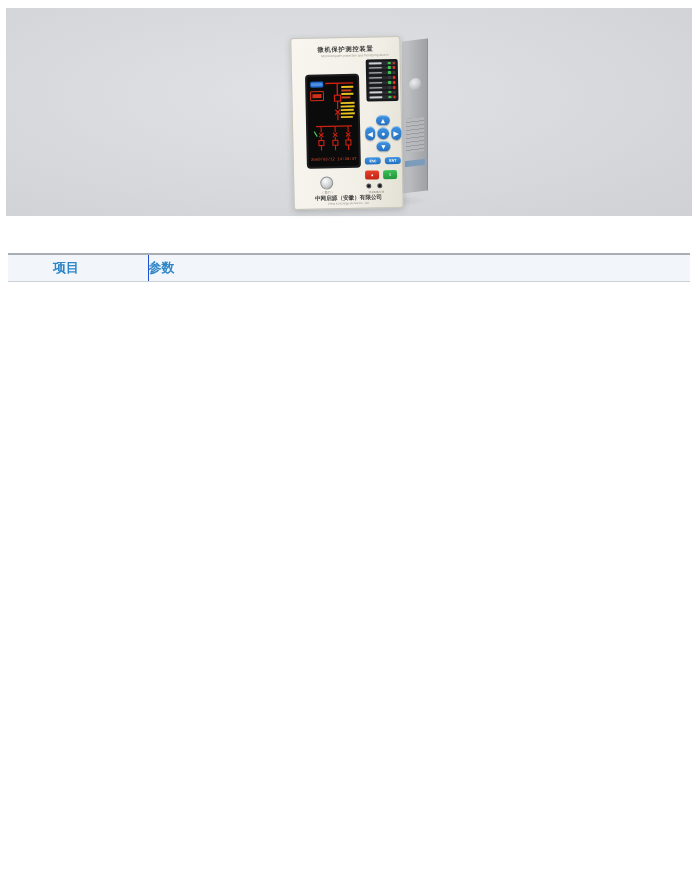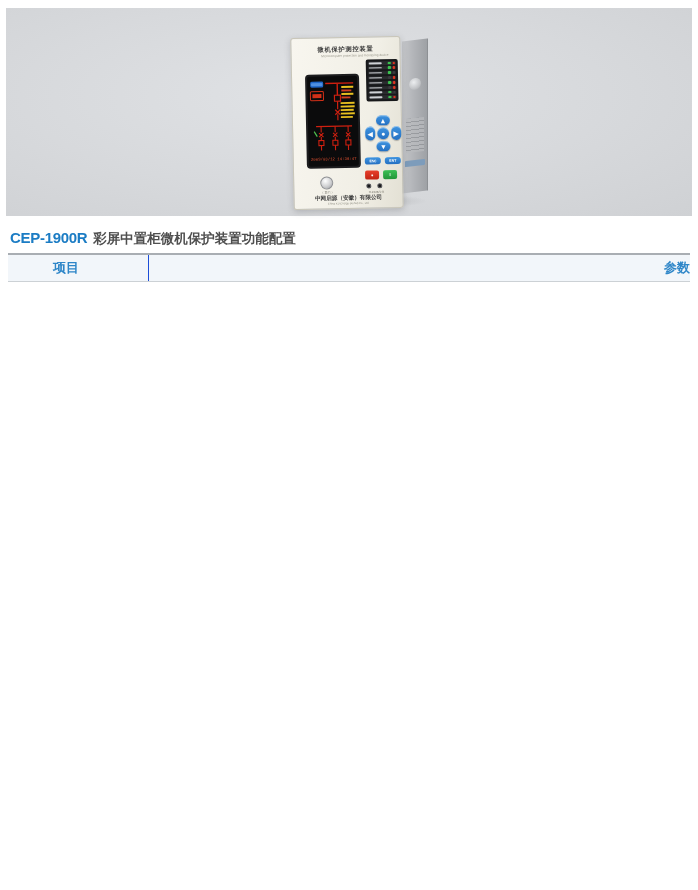--- a/index.html
+++ b/index.html
@@ -87,21 +87,21 @@
   .model { color:#1b7cc4; font-weight:800; font-size:15px; letter-spacing:-.3px; }
   .heading-title { color:#4f4f4f; font-weight:bold; font-size:13.5px; }
 
   
   .table-wrap { position:absolute; left:8px; top:253px; width:682px; }
   table { width:100%; border-collapse:collapse; table-layout:fixed; }
   col.c-item { width:140px; }
   thead th { height:27px; background:#f2f6fa; color:#2e86c8; font-weight:bold; font-size:13px;
     border-top:2px solid #a9aeb3; border-bottom:1px solid #ccd1d5; }
   th.item-h { text-align:left; padding-left:45px; border-right:1px solid #1d4ed8; }
-  th.param-h { text-align:right;font-family:Liberation Serif, serif; }
+  th.param-h { text-align:left;font-family:Liberation Serif, serif; }
 </style>
 </head>
 <body>
 
 <div id="page">
 
   <div class="banner">
     <div class="device-shadow"></div>
     <div class="device">
 
@@ -227,24 +227,20 @@
           <div class="port-dot"></div>
         </div>
         <div class="ports-label">R-232B/L-B</div>
 
         <div class="company-cn">中网启源（安徽）有限公司</div>
         <div class="company-en">China XD Energy (Anhui) Co., Ltd.</div>
       </div>
     </div>
   </div>
 
-  <div class="heading">
-    <span class="model">CEP-1900R</span>
-    <span class="heading-title">彩屏中置柜微机保护装置功能配置</span>
-  </div>
 
   <div class="table-wrap">
     <table>
       <colgroup>
           <col class="c-item">
           <col class="c-param">
         </colgroup>
       <thead>
         <tr>
           <th class="item-h">项目</th>

